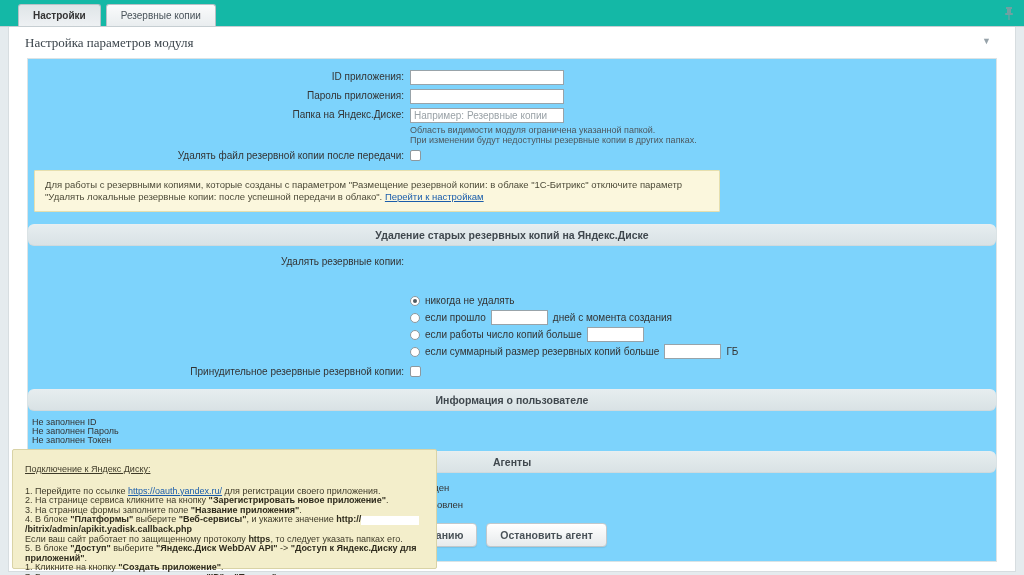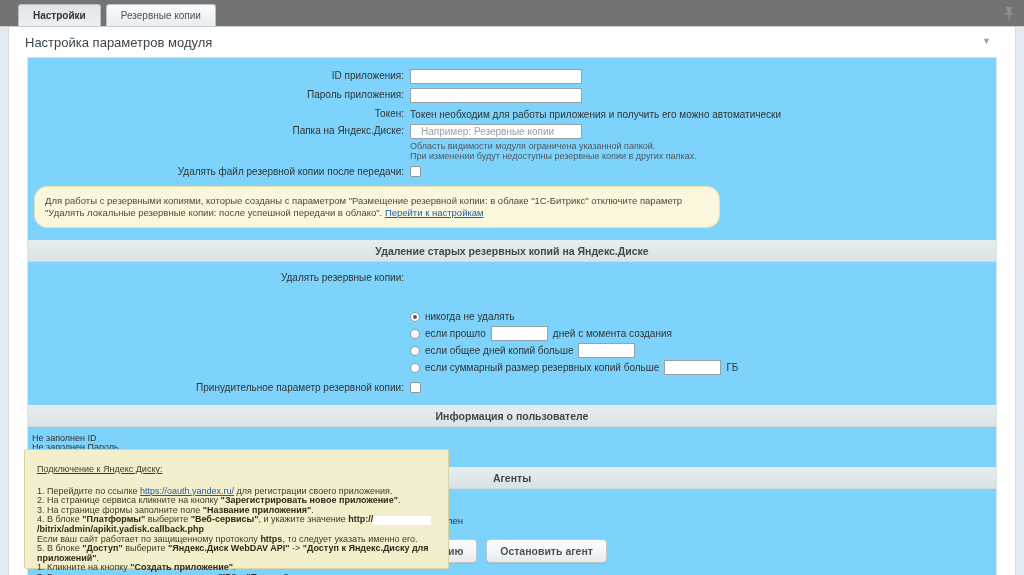--- a/index.html
+++ b/index.html
@@ -5,21 +5,21 @@
   * { margin:0; padding:0; box-sizing:border-box; }
   html,body { width:1024px; height:575px; }
   body {
     background:#e5ebee;
     font-family:"Liberation Sans", sans-serif;
     font-size:10px; color:#333;
     overflow:hidden;
   }
   
   .topbar {
-    position:relative; height:27px; background:#737373;
+    position:relative; height:27px; background:#14b8a6;
     border-bottom:1px solid #c6ced2;
     display:flex; align-items:flex-end; padding-left:18px;
   }
   .tab {
     border:1px solid #b7c1c6; border-bottom:none;
     border-radius:3px 3px 0 0;
     padding:5px 14px 5px;
     margin-right:5px;
     background:linear-gradient(#fafbfc,#e9edef);
     color:#4a545b; cursor:pointer; font-size:10px;
@@ -28,60 +28,60 @@
     background:linear-gradient(#dfe5e8,#eef1f3);
     font-weight:bold; color:#333;
   }
   .pin { position:absolute; right:10px; top:6px; cursor:pointer; opacity:.75; }
   
   .panel {
     margin:0 8px; background:#fff;
     border:1px solid #d7dde0; border-top:none;
     padding-bottom:9px;
   }
-  .panel-header { position:relative; padding:8px 16px 7px; }
+  .panel-header { position:relative; padding:8px 16px 7px;font-family:Liberation Serif, serif; }
   .panel-title { font-size:13px; color:#3c454c; font-weight:normal; }
   .collapse-arrow {
     position:absolute; right:24px; top:9px;
     color:#96a2a9; font-size:9px; cursor:pointer;
   }
   .form-box {
     margin:0 18px; border:1px solid #dbe3e5; background:#7dd3fc;
     padding:10px 0 6px;
   }
   .frow { display:flex; margin-bottom:3px; }
   .flabel {
     width:382px; flex:0 0 382px; text-align:right; padding:2px 6px 0 0;
     color:#333;
   }
   .fvalue { flex:1; padding-top:1px; }
   .txt-input {
-    width:172px; height:15px; border:1px solid #98a3a9; background:#fff;
-    font-family:"Liberation Sans", sans-serif; font-size:10px; padding:0 10px; color:#333;
+    width:154px; height:15px; border:1px solid #98a3a9; background:#fff;
+    font-family:"Liberation Sans", sans-serif; font-size:10px; padding:0 3px; color:#333;
   }
   .txt-input::placeholder { color:#9aa2a7; }
   .hint { padding-top:3px; }
   .help-italic { color:#4e575d; font-size:9px; line-height:10px; margin-top:2px; }
   .checkbox {
     display:inline-block; width:11px; height:11px; background:#fff;
     border:1px solid #8d989e; border-radius:2px; vertical-align:middle; cursor:pointer;
   }
   
   .notice {
     margin:9px 6px 12px; width:686px;
-    background:#fbf7dd; border:1px solid #e6dfae; border-radius:13px;
+    background:#fbf7dd; border:1px solid #e6dfae; border-radius:1px;
     padding:8px 10px; font-size:9.5px; color:#4c4a38; line-height:12px;
   }
   .notice a, .instr a { color:#1a5dab; text-decoration:underline; cursor:pointer; }
   
   .section-bar {
     margin-top:12px; padding:4px 0;
     background:linear-gradient(#e6edef,#d9e2e5);
     border-top:1px solid #e8eef0; border-bottom:1px solid #d0dadd;
-    text-align:center; font-weight:bold; font-size:10.5px; color:#40484e;
+    text-align:center; font-weight:bold; font-size:10.5px; color:#40484e;border-radius:6px;
   }
   
   .ropts { padding-top:1px;margin-top:38px; }
   .ropt { display:flex; align-items:center; margin-bottom:2px; min-height:15px; cursor:pointer; }
   .radio {
     display:inline-block; width:10px; height:10px; border:1px solid #8d989e;
     border-radius:50%; background:#fff; margin-right:5px; position:relative; flex:0 0 10px;
   }
   .radio.checked::after {
     content:""; position:absolute; left:2px; top:2px; width:4px; height:4px;
@@ -106,21 +106,21 @@
     box-shadow:inset 0 1px 0 rgba(255,255,255,.9), 0 1px 1px rgba(0,0,0,.08);
     font-family:"Liberation Sans", sans-serif;
     font-size:10.5px; font-weight:bold; color:#4a5258; cursor:pointer;
   }
   .btn-save {
     background:linear-gradient(#a0c91e,#7fa60d);
     border-color:#6d9209; color:#fff; text-shadow:0 -1px 0 rgba(0,0,0,.25);
   }
   
   .instr {
-    position:absolute; left:24px; top:449px; width:425px; height:120px;
+    position:absolute; left:12px; top:449px; width:425px; height:120px;
     background:#f3eecb; border:1px solid #d9d3a6; border-radius:2px;
     padding:15px 12px 0; font-size:9px; line-height:9.6px; color:#3e3a28;
   }
   .instr-title { text-decoration:underline; margin-bottom:12px; }
   .instr-line b { color:#2e2b1d; }
   .redact { display:inline-block; width:58px; height:9px; background:#fff; vertical-align:middle; }
 </style>
 </head>
 <body>
 
@@ -154,24 +154,20 @@
     <div class="frow">
       <div class="flabel">ID приложения:</div>
       <div class="fvalue"><input type="text" class="txt-input" style=""></div>
     </div>
 
     <div class="frow">
       <div class="flabel">Пароль приложения:</div>
       <div class="fvalue"><input type="text" class="txt-input" style=""></div>
     </div>
 
-    <div class="frow">
-      <div class="flabel">Токен:</div>
-      <div class="fvalue hint">Токен необходим для работы приложения и получить его можно автоматически</div>
-    </div>
 
     <div class="frow">
       <div class="flabel">Папка на Яндекс.Диске:</div>
       <div class="fvalue">
         <input type="text" class="txt-input" placeholder="Например: Резервные копии" style="">
         <div class="help-italic">Область видимости модуля ограничена указанной папкой.</div>
         <div class="help-italic" style="margin-top:0">При изменении будут недоступны резервные копии в других папках.</div>
       </div>
     </div>
 
@@ -194,34 +190,34 @@
             <span>никогда не удалять</span>
           </label>
           <label class="ropt">
             <span class="radio"></span>
             <span>если прошло</span>
             <input type="text" class="mini-input" style="">
             <span>дней с момента создания</span>
           </label>
           <label class="ropt">
             <span class="radio"></span>
-            <span>если общее дней копий больше</span>
+            <span>если работы число копий больше</span>
             <input type="text" class="mini-input" style="">
           </label>
           <label class="ropt">
             <span class="radio"></span>
             <span>если суммарный размер резервных копий больше</span>
             <input type="text" class="mini-input" style="">
             <span>ГБ</span>
           </label>
         </div>
     </div>
 
     <div class="frow">
-      <div class="flabel">Принудительное параметр резервной копии:</div>
+      <div class="flabel">Принудительное резервные резервной копии:</div>
       <div class="fvalue"><span class="checkbox"></span></div>
     </div>
 
     <div class="section-bar">Информация о пользователе</div>
 
     <div class="user-info" id="user-info">
         <div class="ui-line">Не заполнен ID</div>
         <div class="ui-line">Не заполнен Пароль</div>
         <div class="ui-line">Не заполнен Токен</div>
       </div>
@@ -248,18 +244,18 @@
   </div>
 </div>
 
 <div class="instr">
   <div class="instr-title">Подключение к Яндекс Диску:</div>
   <div id="instr-lines">
       <div class="instr-line"><span>1. Перейдите по ссылке </span><a>https://oauth.yandex.ru/</a><span> для регистрации своего приложения.</span></div>
       <div class="instr-line"><span>2. На странице сервиса кликните на кнопку </span><b>"Зарегистрировать новое приложение"</b><span>.</span></div>
       <div class="instr-line"><span>3. На странице формы заполните поле </span><b>"Название приложения"</b><span>.</span></div>
       <div class="instr-line"><span>4. В блоке </span><b>"Платформы"</b><span> выберите </span><b>"Веб-сервисы"</b><span>, и укажите значение </span><b>http://</b><span class="redact"></span><b>/bitrix/admin/apikit.yadisk.callback.php</b></div>
-      <div class="instr-line"><span>Если ваш сайт работает по защищенному протоколу </span><b>https</b><span>, то следует указать именно его.</span></div>
+      <div class="instr-line"><span>Если ваш сайт работает по защищенному протоколу </span><b>https</b><span>, то следует указать папках его.</span></div>
       <div class="instr-line"><span>5. В блоке </span><b>"Доступ"</b><span> выберите </span><b>"Яндекс.Диск WebDAV API"</b><span> -&gt; </span><b>"Доступ к Яндекс.Диску для приложений"</b><span>.</span></div>
       <div class="instr-line"><span>1. Кликните на кнопку </span><b>"Создать приложение"</b><span>.</span></div>
       <div class="instr-line"><span>7. Введите в модуль полученные значения </span><b>"ID"</b><span> и </span><b>"Пароль"</b><span>.</span></div>
     </div>
 </div>
 
 </body></html>

